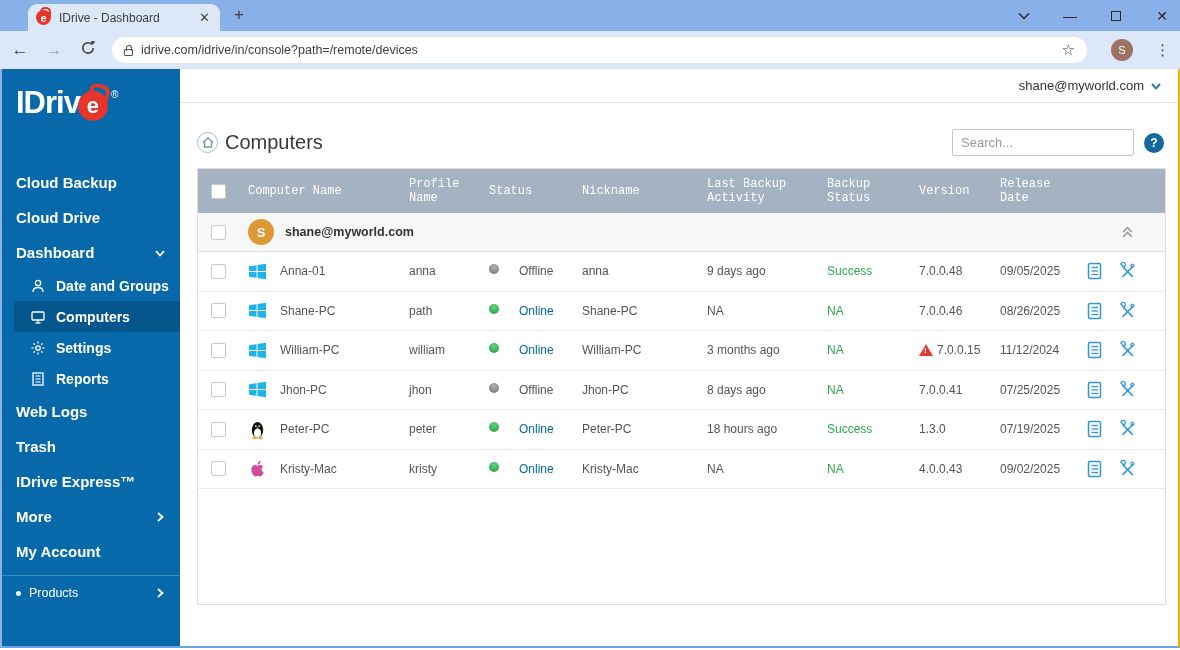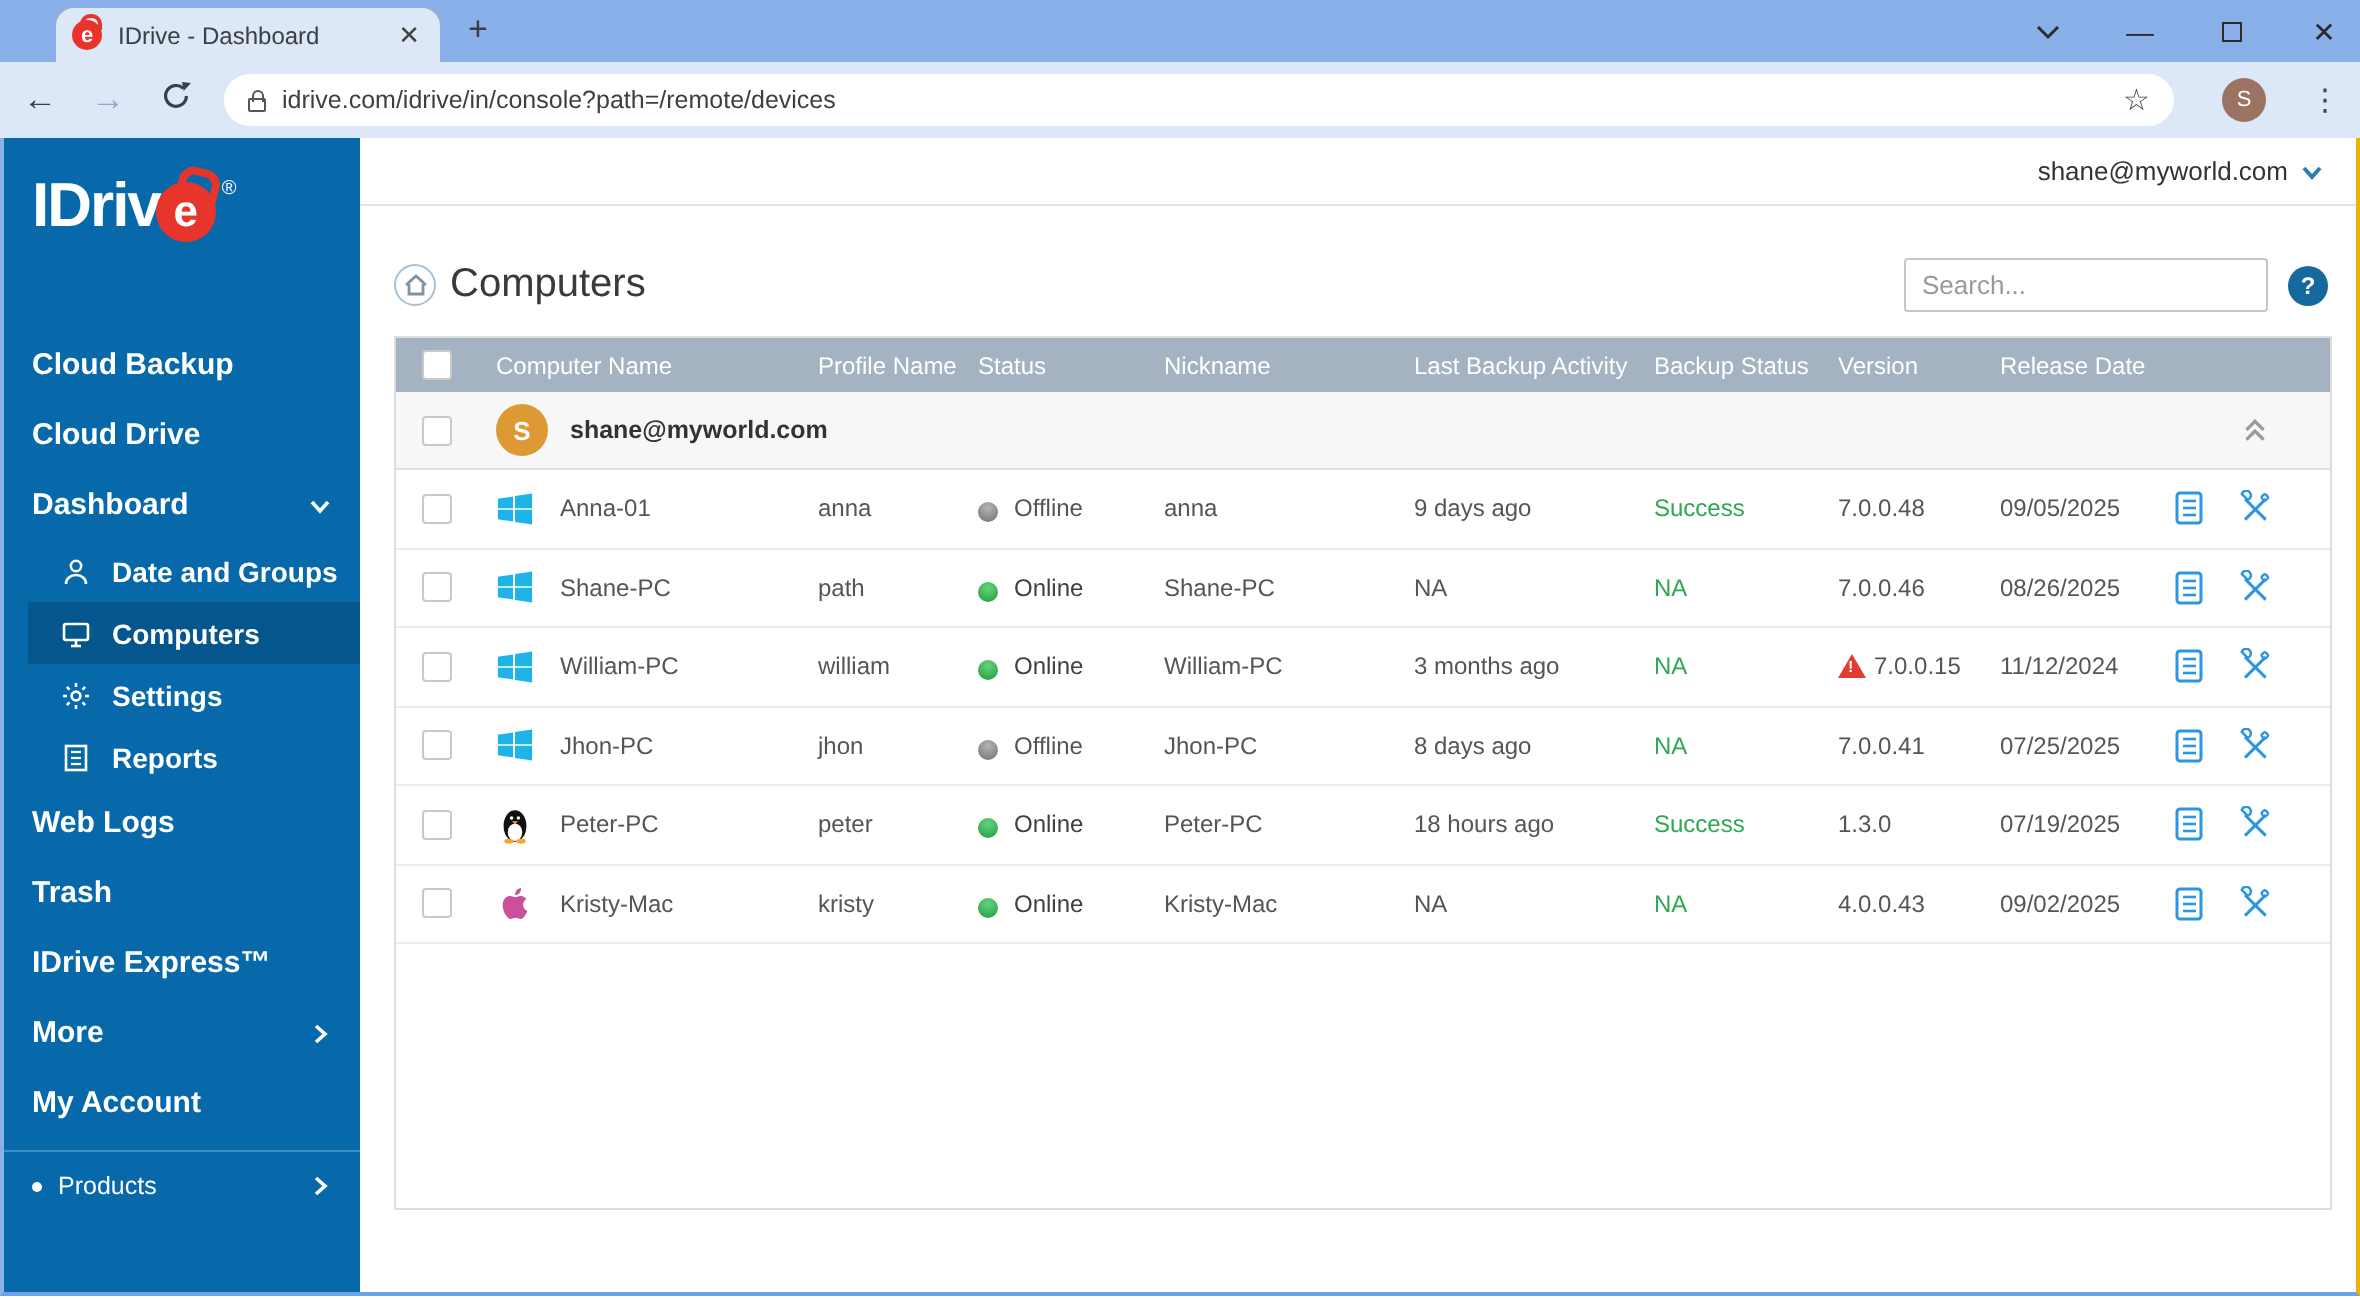--- a/index.html
+++ b/index.html
@@ -69,38 +69,38 @@
   .title-right { margin-left:auto; display:flex; align-items:center; gap:10px; }
   .searchbox { width:182px; height:27px; border:1px solid #c6c6c6; border-radius:2px; display:flex; align-items:center; padding:0 8px; background:#fff; }
   .searchbox input { border:none; outline:none; flex:1; font-size:13px; color:#555; font-family:"Liberation Sans",sans-serif; background:transparent; }
   .searchbox input::placeholder { color:#999; }
   .help-circle { width:20px; height:20px; border-radius:50%; background:#14699e; color:#fff; font-size:12px; font-weight:bold;
                  display:flex; align-items:center; justify-content:center; }
 
   
   .table-wrap { margin:12px 12px 0 17px; border:1px solid #ddd; min-height:437px; }
   .thead, .trow, .grow-row { display:grid; grid-template-columns:50px 161px 80px 93px 125px 120px 92px 81px 86px 1fr; align-items:center; }
-  .thead { background:#a4b2c1; height:27px; color:#fff; font-size:12px; }
+  .thead { background:#a4b2c1; height:44px; color:#fff; font-size:12px;font-family:Liberation Mono, monospace; }
   .cb { width:15px; height:15px; background:#fff; border:1px solid #c9c9c9; border-radius:2px; margin-left:13px; }
   .grow-row { height:39px; background:#f7f7f7; border-bottom:1px solid #e0e0e0; }
   .group-span { grid-column:2 / 10; display:flex; align-items:center; gap:11px; }
   .avatar-o { width:26px; height:26px; border-radius:50%; background:#dd9933; color:#fff; font-size:13px; font-weight:bold;
               display:flex; align-items:center; justify-content:center; }
   .group-email { font-size:12.5px; color:#333; font-weight:600; }
   .collapse-cell { display:flex; justify-content:flex-end; padding-right:30px; }
   .trow { height:39.5px; border-bottom:1px solid #ebebeb; font-size:12px; color:#555; }
   .name-cell { display:flex; align-items:center; gap:13px; }
   .os-ic { width:19px; height:19px; display:none; }
   .trow[data-os="windows"] .os-windows { display:block; }
   .trow[data-os="linux"]   .os-linux   { display:block; }
   .trow[data-os="mac"]     .os-mac     { display:block; }
-  .status-cell { display:flex; align-items:flex-end; gap:8px; }
+  .status-cell { display:flex; align-items:flex-start; gap:20px; }
   .dot { width:10px; height:10px; border-radius:50%; background:radial-gradient(circle at 50% 30%, #b5b5b5, #6f6f6f); }
   .trow.online .dot { background:radial-gradient(circle at 50% 30%, #67d37f, #1d9a3c); }
-  .trow.online .status-text { color:#404040; }
+  .trow.online .status-text { color:#0369a1; }
   .green { color:#2ea94f; }
   .ver-cell { display:flex; align-items:center; gap:4px; }
   .warn-tri { display:none; width:0; height:0; border-left:7px solid transparent; border-right:7px solid transparent;
               border-bottom:12px solid #e03c31; position:relative; }
   .warn-tri::after { content:"!"; position:absolute; left:-2px; top:2px; color:#fff; font-size:8px; font-weight:bold; }
   .trow.warn .warn-tri { display:block; }
   .actions-cell { display:flex; align-items:center; gap:14px; }
   .act-ic { width:18px; height:18px; }
 </style>
 </head>

